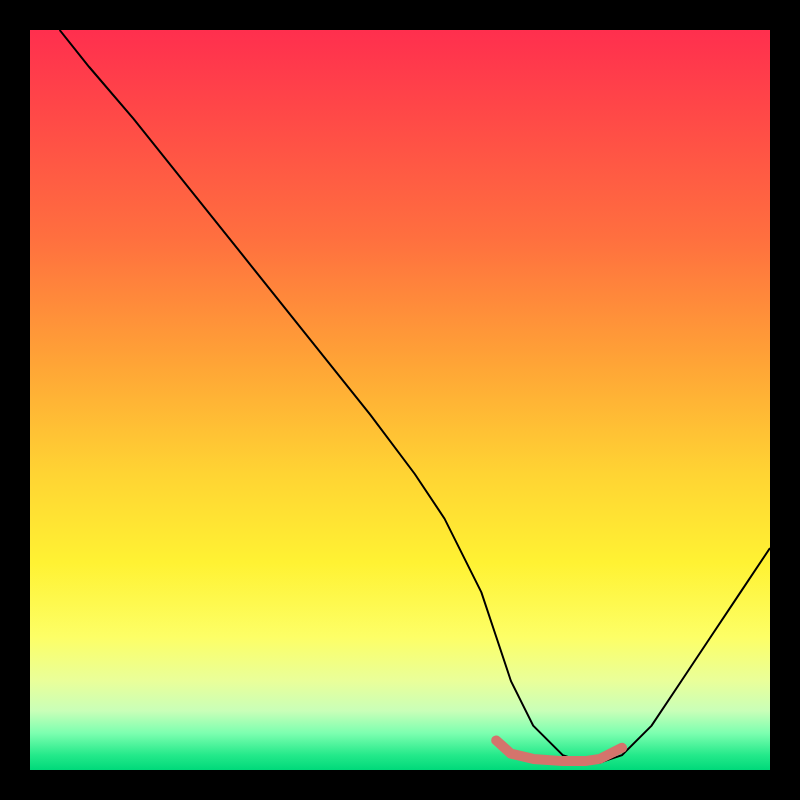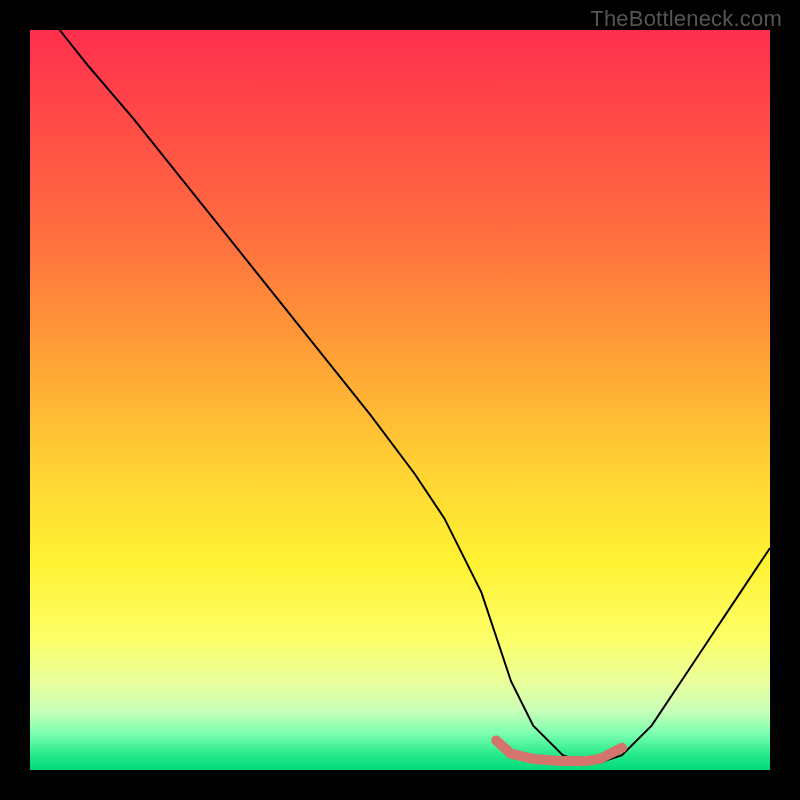--- a/index.html
+++ b/index.html
@@ -55,21 +55,20 @@
     top: 0;
     width: 740px;
     height: 740px;
   }
 </style>
 </head>
 <body>
 
 <div class="frame">
 
-  <div class="watermark">TheBottleneck.com</div>
 
   <div class="plot-area">
     <svg viewBox="0 0 100 100" preserveAspectRatio="none">
       <polyline id="series-0" fill="none" stroke="#000000" stroke-width="2" vector-effect="non-scaling-stroke" points="4.000,0.000 8.000,5.000 14.000,12.000 22.000,22.000 30.000,32.000 38.000,42.000 46.000,52.000 52.000,60.000 56.000,66.000 61.000,76.000 63.000,82.000 65.000,88.000 68.000,94.000 72.000,98.000 75.000,99.000 77.000,99.000 80.000,98.000 84.000,94.000 88.000,88.000 92.000,82.000 96.000,76.000 100.000,70.000"></polyline>
       <polyline id="series-1" fill="none" stroke="#d4746c" stroke-width="10" stroke-linecap="round" stroke-linejoin="round" vector-effect="non-scaling-stroke" points="63.000,96.000 65.000,97.800 68.000,98.500 72.000,98.800 75.000,98.800 77.000,98.500 80.000,97.000"></polyline>
     </svg>
   </div>
 
 </div>
 

